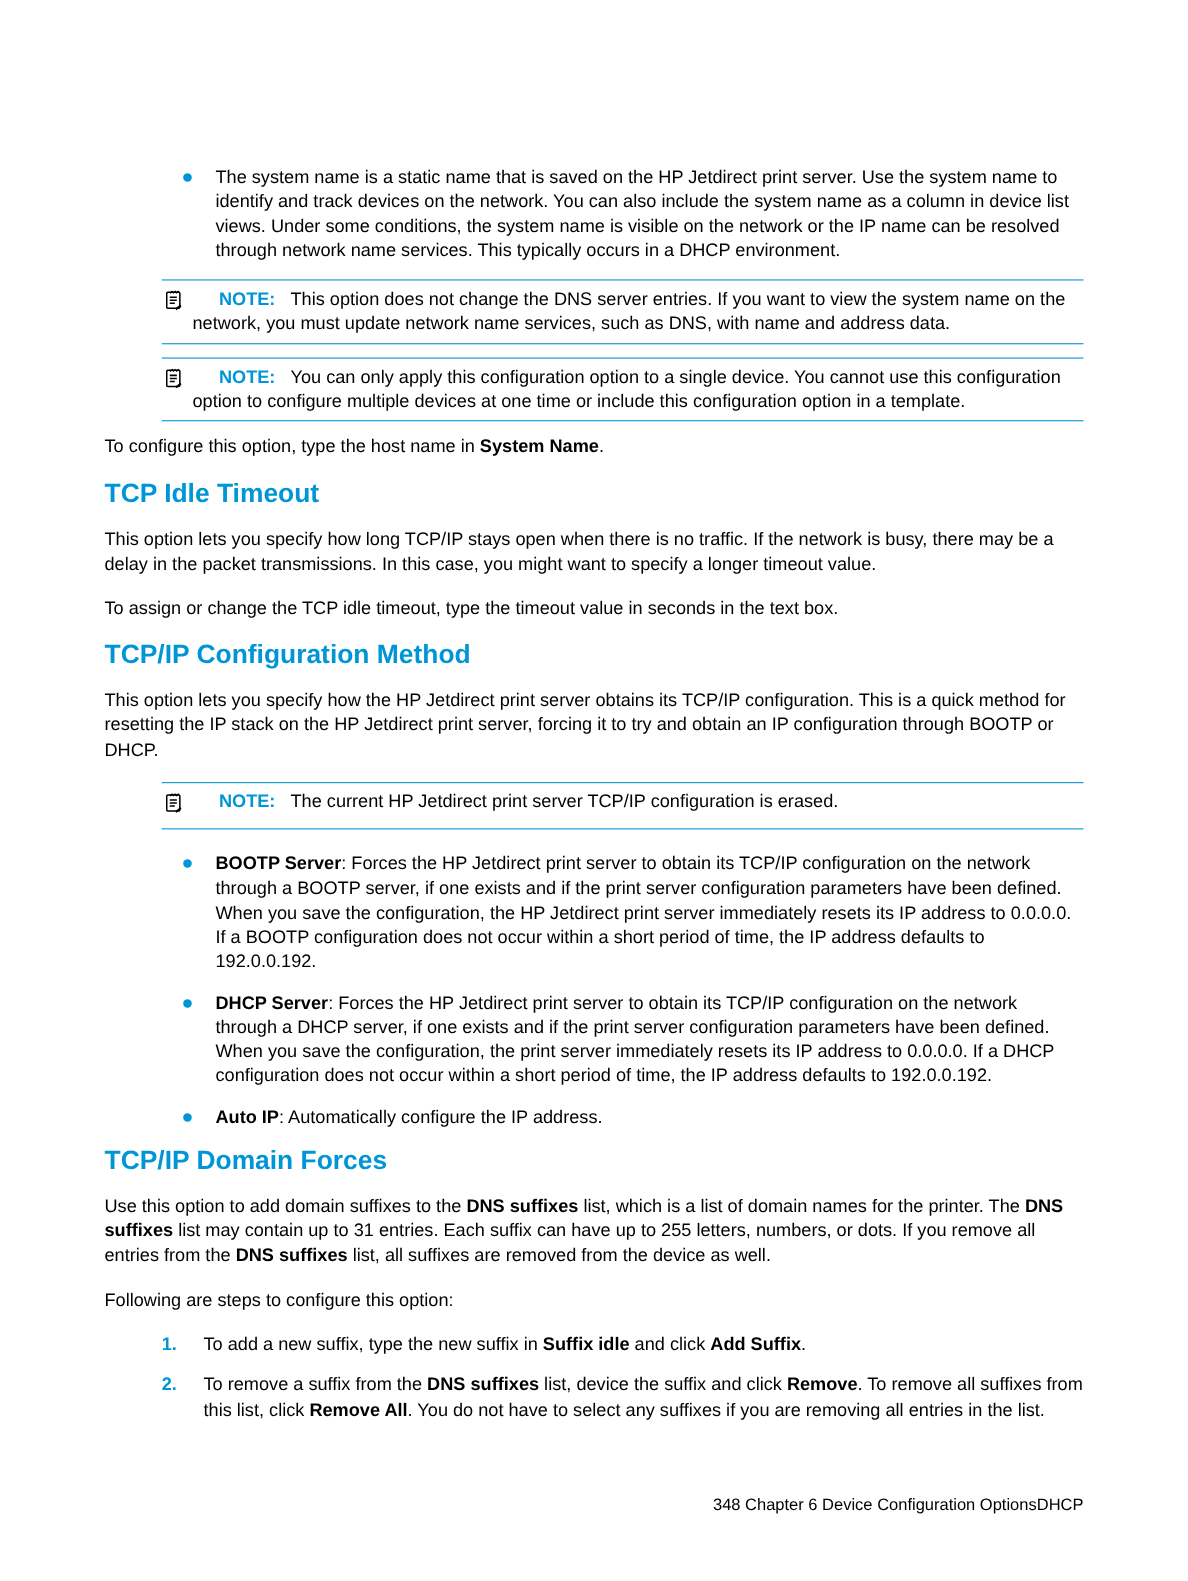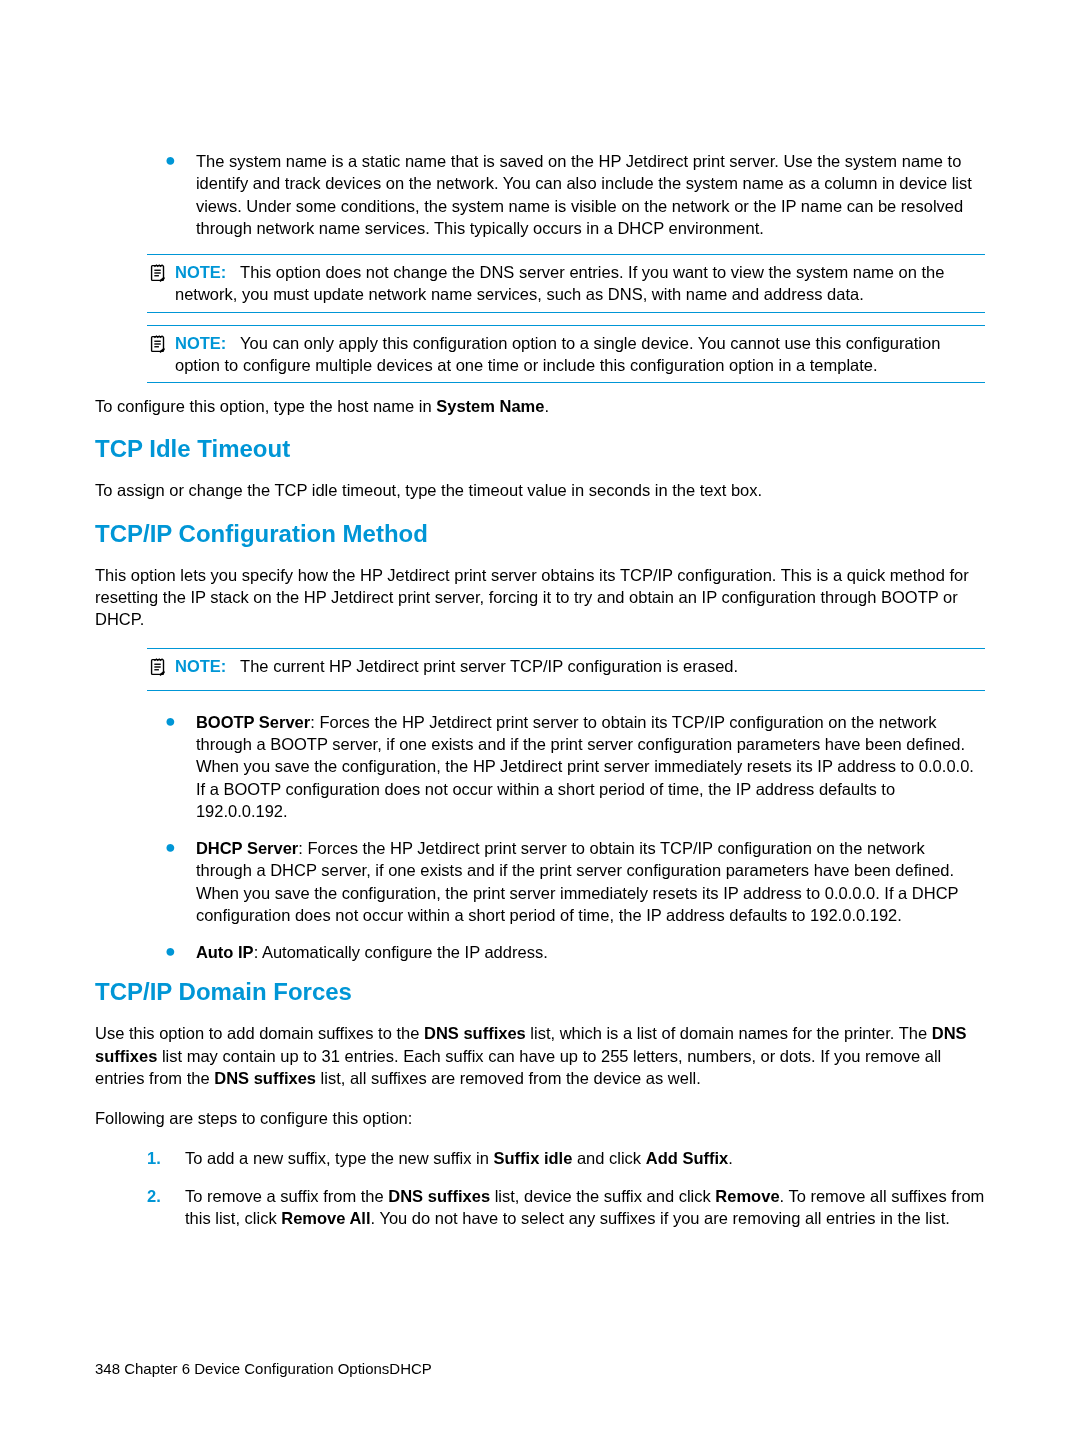--- a/index.html
+++ b/index.html
@@ -58,20 +58,21 @@
     line-height: 1.35;
   }
   .note-icon {
     flex-shrink: 0;
     margin-right: 6px;
     margin-top: 1px;
   }
   .note-label {
     color: #0096d6;
     font-weight: bold;
+    margin-left: 24px;
   }
   .note-text {
     flex: 1;
   }
   .body-para {
     font-size: 16.5px;
     line-height: 1.35;
     margin-bottom: 18px;
   }
   .h2 {
@@ -79,21 +80,21 @@
     font-size: 24px;
     font-weight: bold;
     margin-bottom: 16px;
   }
   .footer {
     position: absolute;
     bottom: 60px;
     left: 95px;
     right: 95px;
     display: flex;
-    justify-content: flex-start;
+    justify-content: flex-end;
     font-size: 15px;
   }
   b { font-weight: bold; }
   .icon-svg { width: 22px; height: 22px; }
 </style>
 </head>
 <body>
 
 <div class="page">
 
@@ -132,20 +133,21 @@
       </svg>
     </span>
     <span class="note-text"><span class="note-label">NOTE:</span>&nbsp;&nbsp;&nbsp;<span>You can only apply this configuration option to a single device. You cannot use this configuration option to configure multiple devices at one time or include this configuration option in a template.</span></span>
   </div>
 
   <div class="body-para">
     <span>To configure this option, type the host name in </span><b>System Name</b><span>.</span>
   </div>
 
   <div class="h2">TCP Idle Timeout</div>
+  <div class="body-para">This option lets you specify how long TCP/IP stays open when there is no traffic. If the network is busy, there may be a delay in the packet transmissions. In this case, you might want to specify a longer timeout value.</div>
   <div class="body-para">To assign or change the TCP idle timeout, type the timeout value in seconds in the text box.</div>
 
   <div class="h2">TCP/IP Configuration Method</div>
   <div class="body-para">This option lets you specify how the HP Jetdirect print server obtains its TCP/IP configuration. This is a quick method for resetting the IP stack on the HP Jetdirect print server, forcing it to try and obtain an IP configuration through BOOTP or DHCP.</div>
 
   <div class="note-box">
     <span class="note-icon">
       <svg class="icon-svg" viewBox="0 0 24 24" fill="none" stroke="#000" stroke-width="1.5">
         <rect x="5" y="4" width="13" height="16" rx="1"></rect>
         <path d="M8 5 l3 -2"></path>

